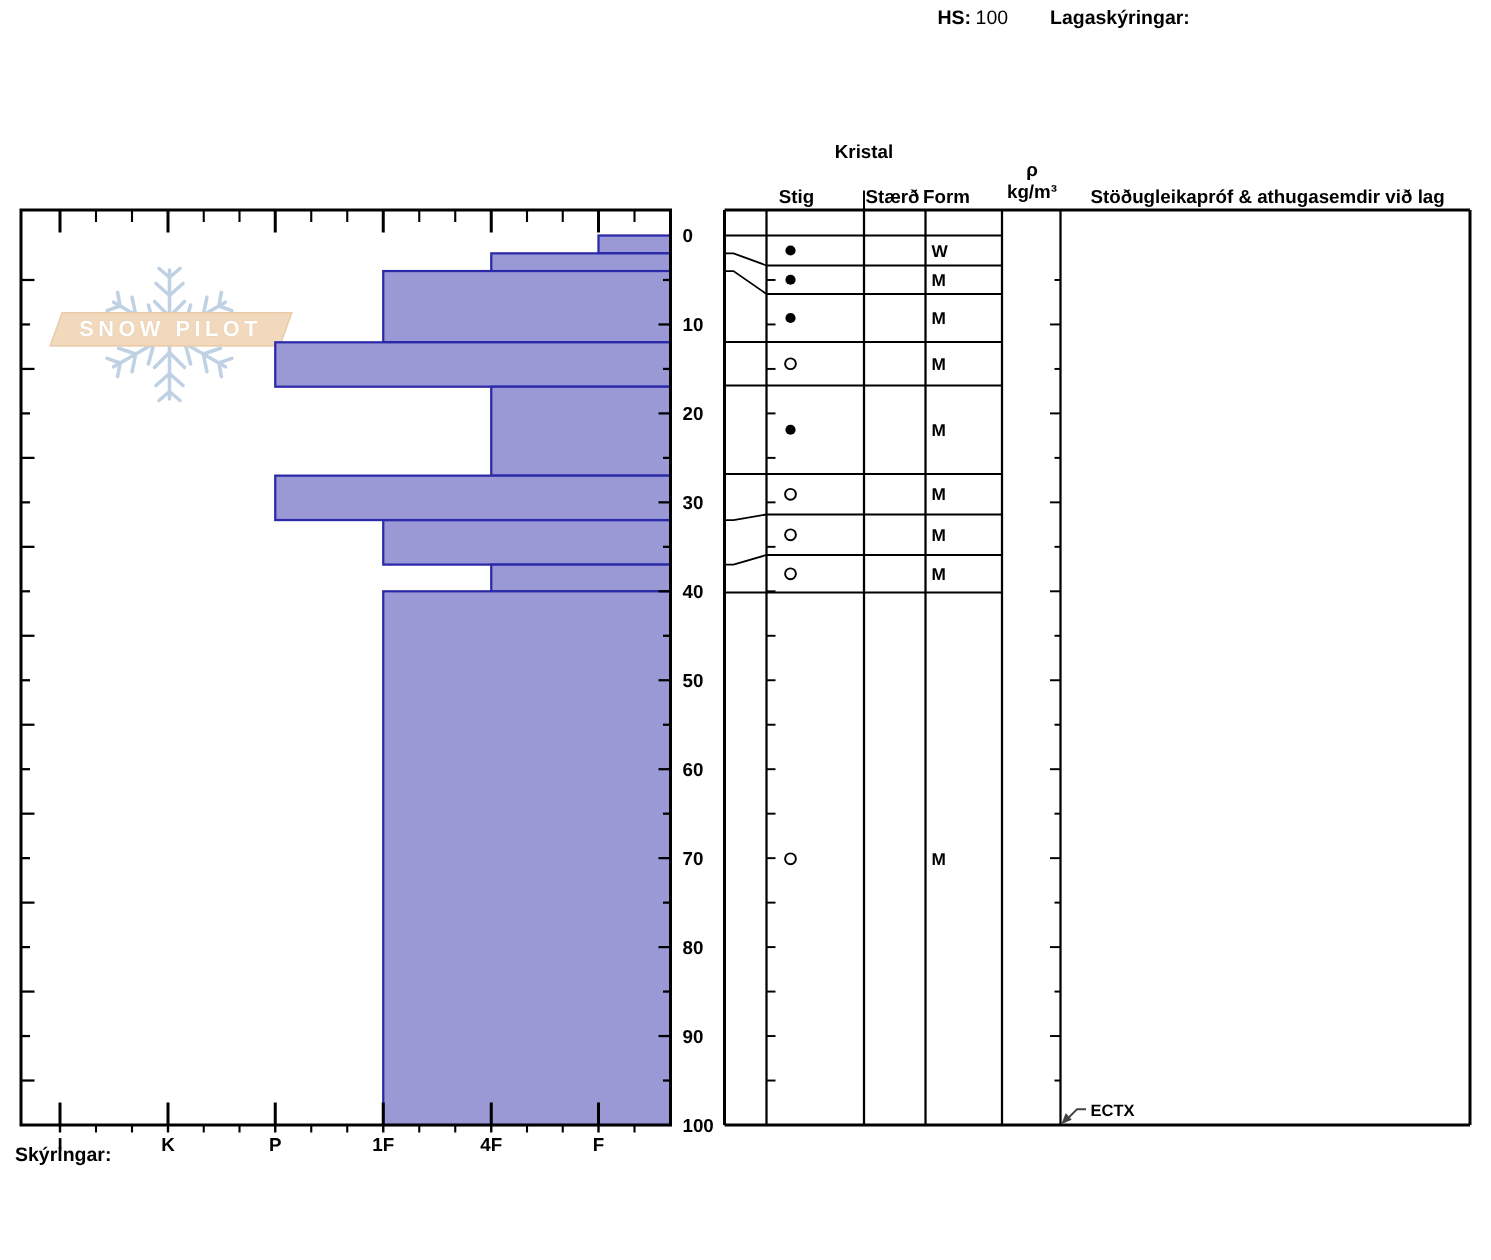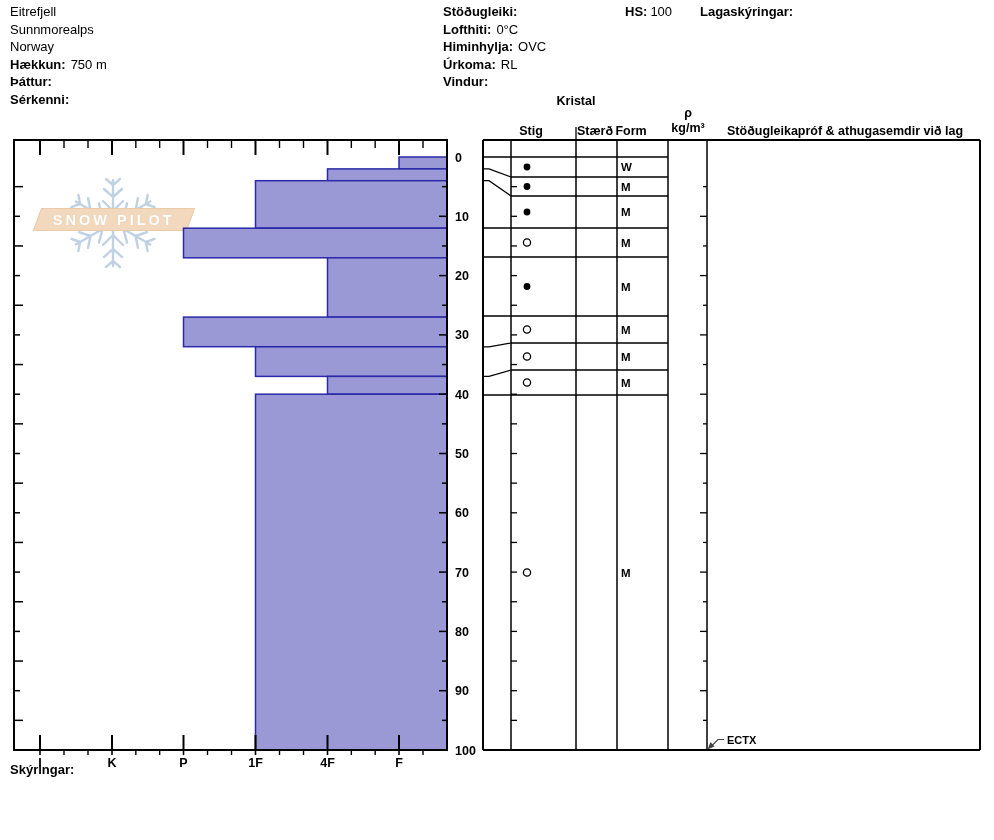--- a/index.html
+++ b/index.html
@@ -41,37 +41,22 @@
         <use href="#arm" transform="rotate(180,83,53)"></use>
         <use href="#arm" transform="rotate(240,83,53)"></use>
         <use href="#arm" transform="rotate(300,83,53)"></use>
       </g>
     </svg>
     <div class="banner">
       <span>SNOW PILOT</span>
     </div>
   </div>
 
-  <div class="col" style="left:10px">
-    <div class="line"><span>Eitrefjell</span></div>
-    <div class="line"><span>Sunnmorealps</span></div>
-    <div class="line"><span>Norway</span></div>
-    <div class="line"><b>Hækkun:</b><span class="val">750 m</span></div>
-    <div class="line"><b>Þáttur:</b></div>
-    <div class="line"><b>Sérkenni:</b></div>
-  </div>
-
-
-  <div class="col" style="left:443px">
-    <div class="line"><b>Stöðugleiki:</b></div>
-    <div class="line"><b>Lofthiti:</b><span class="val">0°C</span></div>
-    <div class="line"><b>Himinhylja:</b><span class="val">OVC</span></div>
-    <div class="line"><b>Úrkoma:</b><span class="val">RL</span></div>
-    <div class="line"><b>Vindur:</b></div>
-  </div>
+
+
 
   <div class="col" style="left:625px">
     <div class="line"><b>HS:</b><span class="val" style="margin-left:3px">100</span></div>
   </div>
 
   <div class="col" style="left:700px">
     <div class="line"><b>Lagaskýringar:</b></div>
   </div>
 
   <div class="thead center" style="left:576px;top:94px">Kristal</div>

